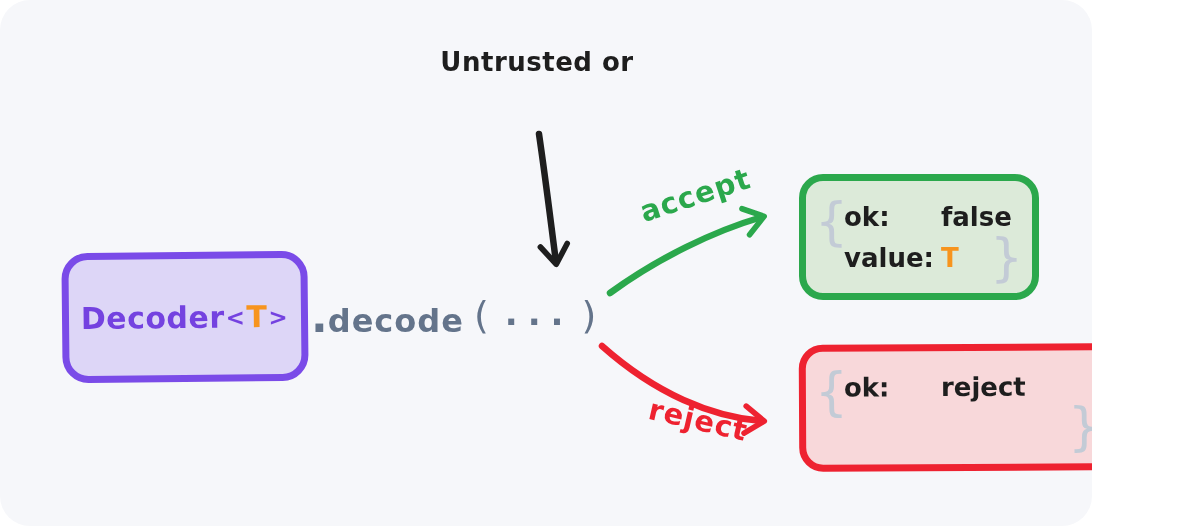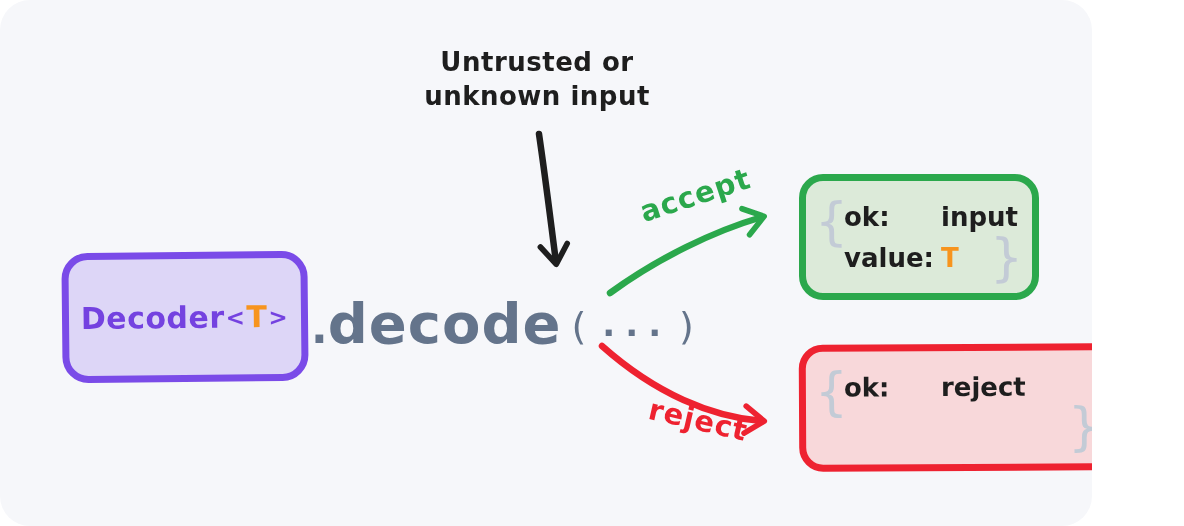--- a/index.html
+++ b/index.html
@@ -67,21 +67,21 @@
   
   .call-expr {
     position: absolute;
     left: 311px; top: 291px;
     display: flex;
     align-items: baseline;
     color: #64748b;
     white-space: nowrap;
   }
   .call-dot    { font-size: 44px; font-weight: 700; }
-  .call-method { font-size: 56px; font-weight: 700; letter-spacing: 1px; }
+  .call-method { font-size: 32px; font-weight: 700; letter-spacing: 1px; }
   .call-paren  { font-size: 38px; font-weight: 400; position: relative; top: -4px; }
   .lparen { margin-left: 10px; }
   .rparen { margin-left: 8px; }
   .call-args {
     font-size: 34px; font-weight: 700;
     letter-spacing: 10px;
     position: relative; top: -7px;
     margin-left: 16px;
   }
 
@@ -141,21 +141,20 @@
         <path d="M1,0.6 L4.4,3 L1,5.4" fill="none" stroke="#ee2230" stroke-width="1" stroke-linecap="round" stroke-linejoin="round"></path>
       </marker>
     </defs>
     <path d="M539,134 C546,182 551,224 556,262" stroke="#1e1e1e" stroke-width="6.5" stroke-linecap="round" marker-end="url(#ah-k)"></path>
     <path d="M610,293 C658,258 714,231 762,217" stroke="#2ba84c" stroke-width="6.5" stroke-linecap="round" marker-end="url(#ah-g)"></path>
     <path d="M602,346 C656,394 712,417 762,421" stroke="#ee2230" stroke-width="6.5" stroke-linecap="round" marker-end="url(#ah-r)"></path>
   </svg>
 
   <div class="top-note">
     <div>Untrusted or</div>
-    <div>unknown input</div>
   </div>
 
   <div class="decoder-box">
     <span class="decoder-text"><span>Decoder</span><span class="angle">&lt;</span><span class="tparam">T</span><span class="angle">&gt;</span></span>
   </div>
 
   <div class="call-expr">
     <span class="call-dot">.</span>
     <span class="call-method">decode</span>
     <span class="call-paren lparen">(</span>
@@ -164,21 +163,21 @@
   </div>
 
   <span class="branch-label accept">accept</span>
   <span class="branch-label reject">reject</span>
 
   <div class="result-box ok-box">
     <span class="brace brace-l">{</span>
     <div class="rows">
       <div class="row">
         <span class="k">ok:</span>
-        <span class="v">input</span>
+        <span class="v">false</span>
       </div>
       <div class="row">
         <span class="k">value:</span>
         <span class="v v-orange">T</span>
       </div>
     </div>
     <span class="brace brace-r">}</span>
   </div>
 
   <div class="result-box err-box">

